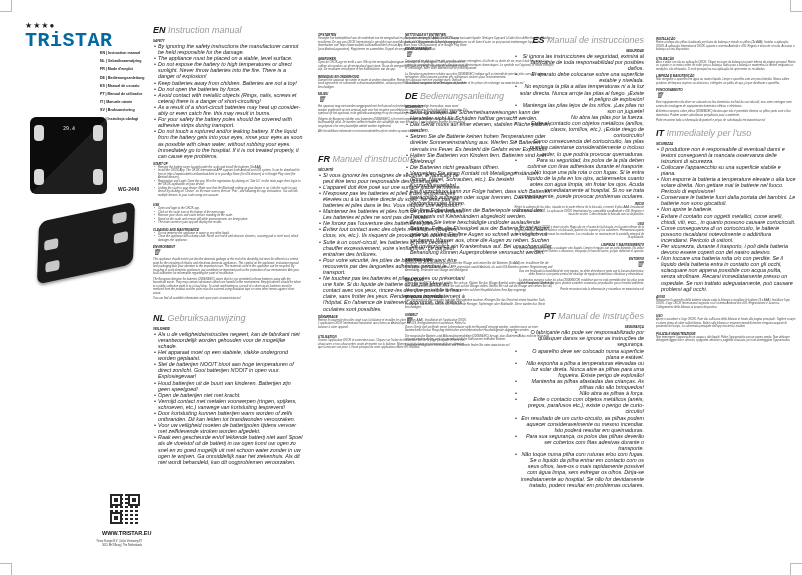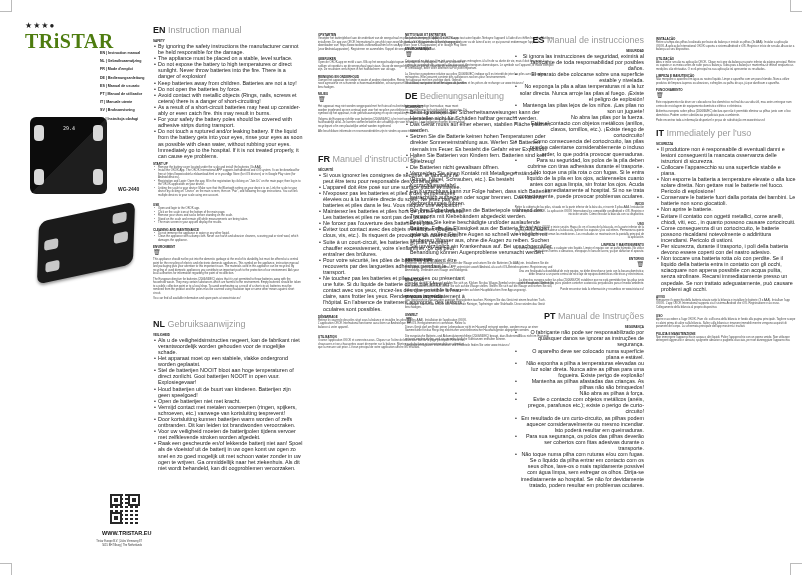--- a/index.html
+++ b/index.html
@@ -7,40 +7,40 @@
   .crop { position:absolute; width:14px; height:14px; border:1px solid #bbb; }
   .crop.tl { left:-4px; top:-4px; }
   .crop.tr { right:-4px; top:-4px; }
   .crop.bl { left:-4px; bottom:-4px; }
   .crop.br { right:-4px; bottom:-4px; }
 
   
   .cover { position:absolute; left:0; top:0; width:150px; height:575px; }
   .logo { position:absolute; left:25px; top:22px; }
   .stars { font-size:8px; letter-spacing:1px; color:#222; line-height:8px; }
-  .brand { font-family:Liberation Serif, serif; font-weight:bold; font-size:20px; letter-spacing:0.5px; color:#4d7c0f; line-height:22px; }
+  .brand { font-family:Liberation Mono, monospace; font-weight:bold; font-size:20px; letter-spacing:0.5px; color:#0369a1; line-height:22px; }
   .langlist { position:absolute; left:100px; top:49px; width:50px; }
   .langlist div { font-size:3.6px; font-weight:bold; line-height:8.2px; white-space:nowrap; color:#222; }
   .scale-top { position:absolute; left:30px; top:117px; width:77px; height:77px; background:linear-gradient(135deg,#0c0c0c 50%,#1e1e1e 50%); border-radius:6px; }
   .pad { position:absolute; width:10px; height:16px; background:#d9d9d9; border-radius:4px; }
   .disp { position:absolute; left:33px; top:8px; font-size:5px; color:#eee; font-family:"DejaVu Sans Mono", monospace; }
   .model { position:absolute; left:118px; top:186px; font-size:5px; font-weight:bold; color:#222; }
   .scale-bot { position:absolute; left:38px; top:212px; width:96px; height:62px; background:#1b1b1b; border-radius:8px; transform:skewY(-14deg) rotate(2deg); box-shadow:0 2px 3px #999; }
   .pad2 { position:absolute; width:14px; height:10px; background:#c8c8c8; border-radius:3px; }
   .qr { position:absolute; left:110px; top:494px; width:30px; height:30px; background:
       repeating-linear-gradient(90deg,#111 0 3px,#fff 3px 5px),
       #111; opacity:0.9; }
   .qr::before { content:""; position:absolute; inset:0; background:repeating-linear-gradient(0deg,transparent 0 2px,#fff 2px 4px); mix-blend-mode:lighten; }
   .qr-corner { position:absolute; width:8px; height:8px; border:2px solid #111; background:#fff; }
   .qr-corner::after { content:""; position:absolute; left:2px; top:2px; width:4px; height:4px; background:#111; }
   .www { position:absolute; left:102px; top:530px; font-size:5.5px; font-weight:bold; color:#111; }
   .addr { position:absolute; left:96px; top:540px; font-size:2.6px; line-height:4px; color:#333; text-align:right; width:46px; }
 
   
-  .col { position:absolute; top:0; width:150px; font-size:4.8px; line-height:5.6px; color:#333; }
+  .col { position:absolute; top:0; width:150px; font-size:4.8px; line-height:5.6px; color:#333;font-style:italic; }
   .sec-h { font-size:9px; line-height:11px; margin:3px 0 1px; white-space:nowrap; color:#999; }
   .sec-h b { color:#1a1a1a; font-weight:bold; }
   .sub { font-size:3px; font-weight:bold; color:#222; line-height:4px; margin-top:3px; text-transform:uppercase; }
   .big { font-size:5.4px; line-height:6.1px; color:#222; }
   .big li { margin:0; }
   ul { margin:0; padding:0 0 0 5px; list-style:none; }
   ul li { position:relative; }
   ul li::before { content:"•"; position:absolute; left:-4px; }
   .small { font-size:2.8px; line-height:3.5px; color:#444; }
   .para { margin-top:2px; }
@@ -128,21 +128,21 @@
   <ul class="small">
     <li>Do not immerse the appliance in water or any other liquid.</li>
     <li>Clean the appliance with a damp cloth. Never use harsh and abrasive cleaners, scouring pad or steel wool, which damages the appliance.</li>
   </ul>
   <div class="sub">ENVIRONMENT</div>
   <div class="small" style="font-size:6px;line-height:7px;">🗑</div>
   <div class="small para">This appliance should not be put into the domestic garbage at the end of its durability, but must be offered at a central point for the recycling of electric and electronic domestic appliances. This symbol on the appliance, instruction manual and packaging puts your attention to this important issue. The materials used in this appliance can be recycled. By recycling of used domestic appliances you contribute an important push to the protection of our environment. Ask your local authorities for information regarding the point of recollection.</div>
   <div class="small para">The European directive for batteries (2006/66/EC) states that it is not permitted to throw batteries away with the household waste. They may contain substances which are harmful to the environment. Empty batteries should be taken to a public collection point or to a local shop. To avoid overheating as a result of a short circuit, batteries must be removed from the product and the poles must be covered using insulation tape or some other means against short circuit.</div>
   <div class="small para">You can find all available information and spare parts at www.tristar.eu!</div>
 
-  <div class="sec-h" style="margin-top:18px"><b>NL</b> <span>Gebruiksaanwijzing</span></div>
+  <div class="sec-h" style="margin-top:12px"><b>NL</b> <span>Gebruiksaanwijzing</span></div>
   <div class="sub">VEILIGHEID</div>
   <ul class="big">
     <li>Als u de veiligheidsinstructies negeert, kan de fabrikant niet verantwoordelijk worden gehouden voor de mogelijke schade.</li>
     <li>Het apparaat moet op een stabiele, vlakke ondergrond worden geplaatst.</li>
     <li>Stel de batterijen NOOIT bloot aan hoge temperaturen of direct zonlicht. Gooi batterijen NOOIT in open vuur. Explosiegevaar!</li>
     <li>Houd batterijen uit de buurt van kinderen. Batterijen zijn geen speelgoed!</li>
     <li>Open de batterijen niet met kracht.</li>
     <li>Vermijd contact met metalen voorwerpen (ringen, spijkers, schroeven, etc.) vanwege van kortsluiting tesprevent!</li>
     <li>Door kortsluiting kunnen batterijen warm worden of zelfs ontbranden. Dit kan leiden tot brandwonden veroorzaken.</li>
     <li>Voor uw veiligheid moeten de batterijpolen tijdens vervoer met zelfklevende stroken worden afgedekt.</li>

